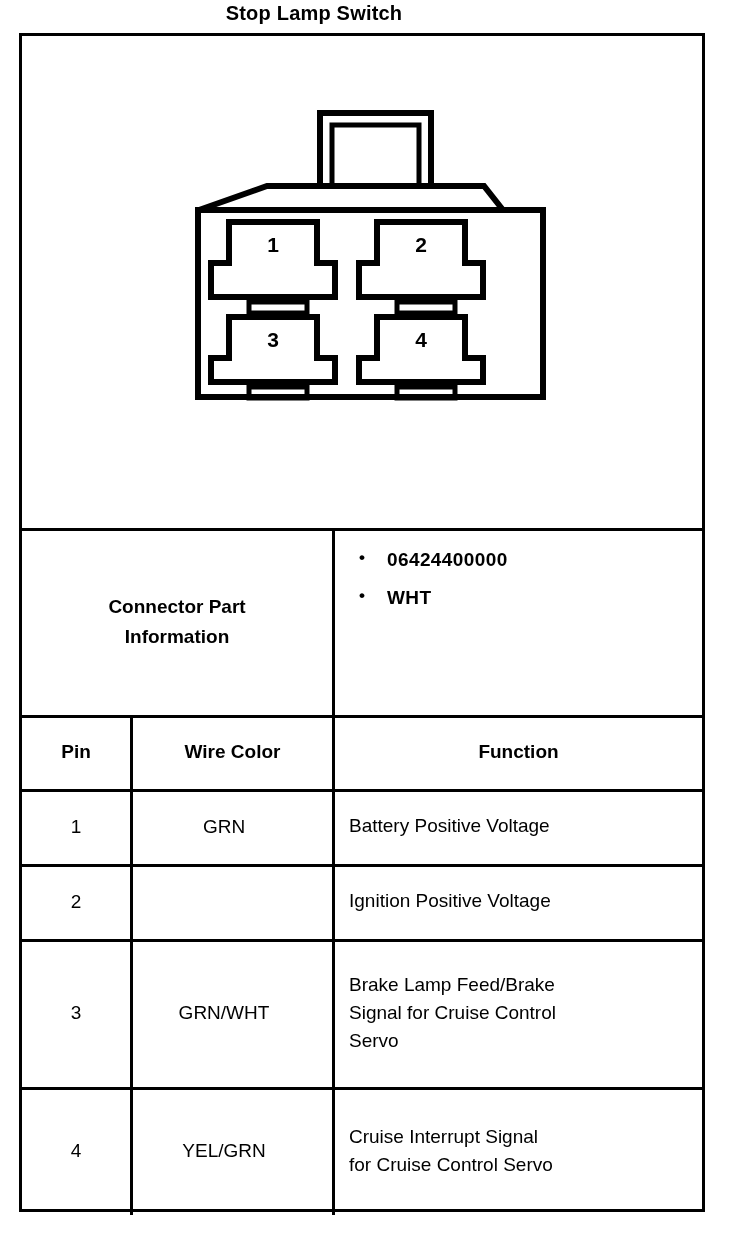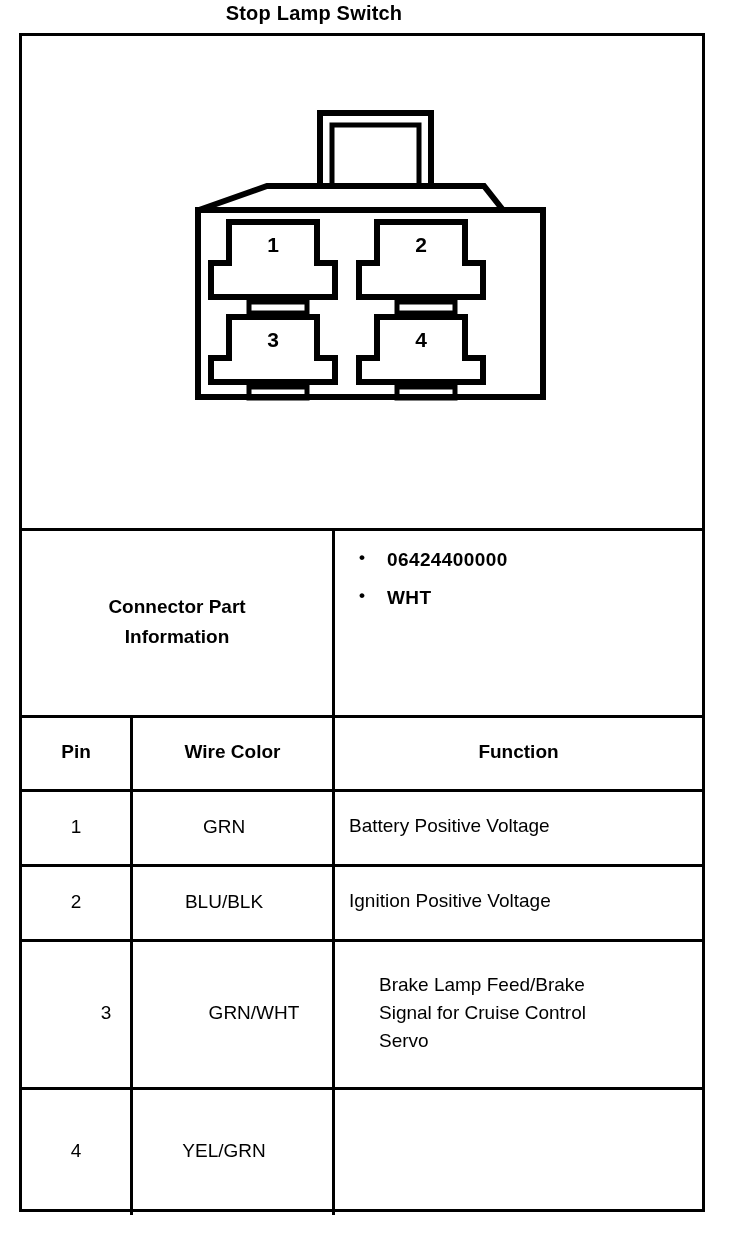--- a/index.html
+++ b/index.html
@@ -175,21 +175,21 @@
   .col-function { left: 313px; width: 367px; padding: 0 14px; }
   .col-function.multi {
     justify-content: flex-start;
     text-align: left;
     line-height: 1.48;
     border-radius: 24px;
   }
 
   .row-1 { top: 753px; height: 75px; }
   .row-2 { top: 828px; height: 75px; }
-  .row-3 { top: 903px; height: 148px; margin-left: 30px; }
+  .row-3 { top: 903px; height: 148px; }
   .row-4 { top: 1051px; height: 128px; }
 </style>
 </head>
 <body>
 
 <div id="title">Stop Lamp Switch</div>
 
 <div id="frame">
 
   <div id="diagram-pane">
@@ -264,33 +264,38 @@
 
   <div class="cell body-cell col-pin row-1">1</div>
   <div class="cell body-cell col-wire row-1">GRN</div>
   <div class="cell body-cell col-function row-1 multi">
     <span>
       <span>Battery Positive Voltage</span>
     </span>
   </div>
 
   <div class="cell body-cell col-pin row-2">2</div>
-  <div class="cell body-cell col-wire row-2">BLU/BLK</div>
   <div class="cell body-cell col-function row-2 multi">
     <span>
       <span>Ignition Positive Voltage</span>
     </span>
   </div>
 
   <div class="cell body-cell col-pin row-3">3</div>
   <div class="cell body-cell col-wire row-3">GRN/WHT</div>
   <div class="cell body-cell col-function row-3 multi">
     <span>
       <span>Brake Lamp Feed/Brake</span><br>
       <span>Signal for Cruise Control</span><br>
       <span>Servo</span>
     </span>
   </div>
 
   <div class="cell body-cell col-pin row-4">4</div>
   <div class="cell body-cell col-wire row-4">YEL/GRN</div>
+  <div class="cell body-cell col-function row-4 multi">
+    <span>
+      <span>Cruise Interrupt Signal</span><br>
+      <span>for Cruise Control Servo</span>
+    </span>
+  </div>
 
 </div>
 
 </body></html>

